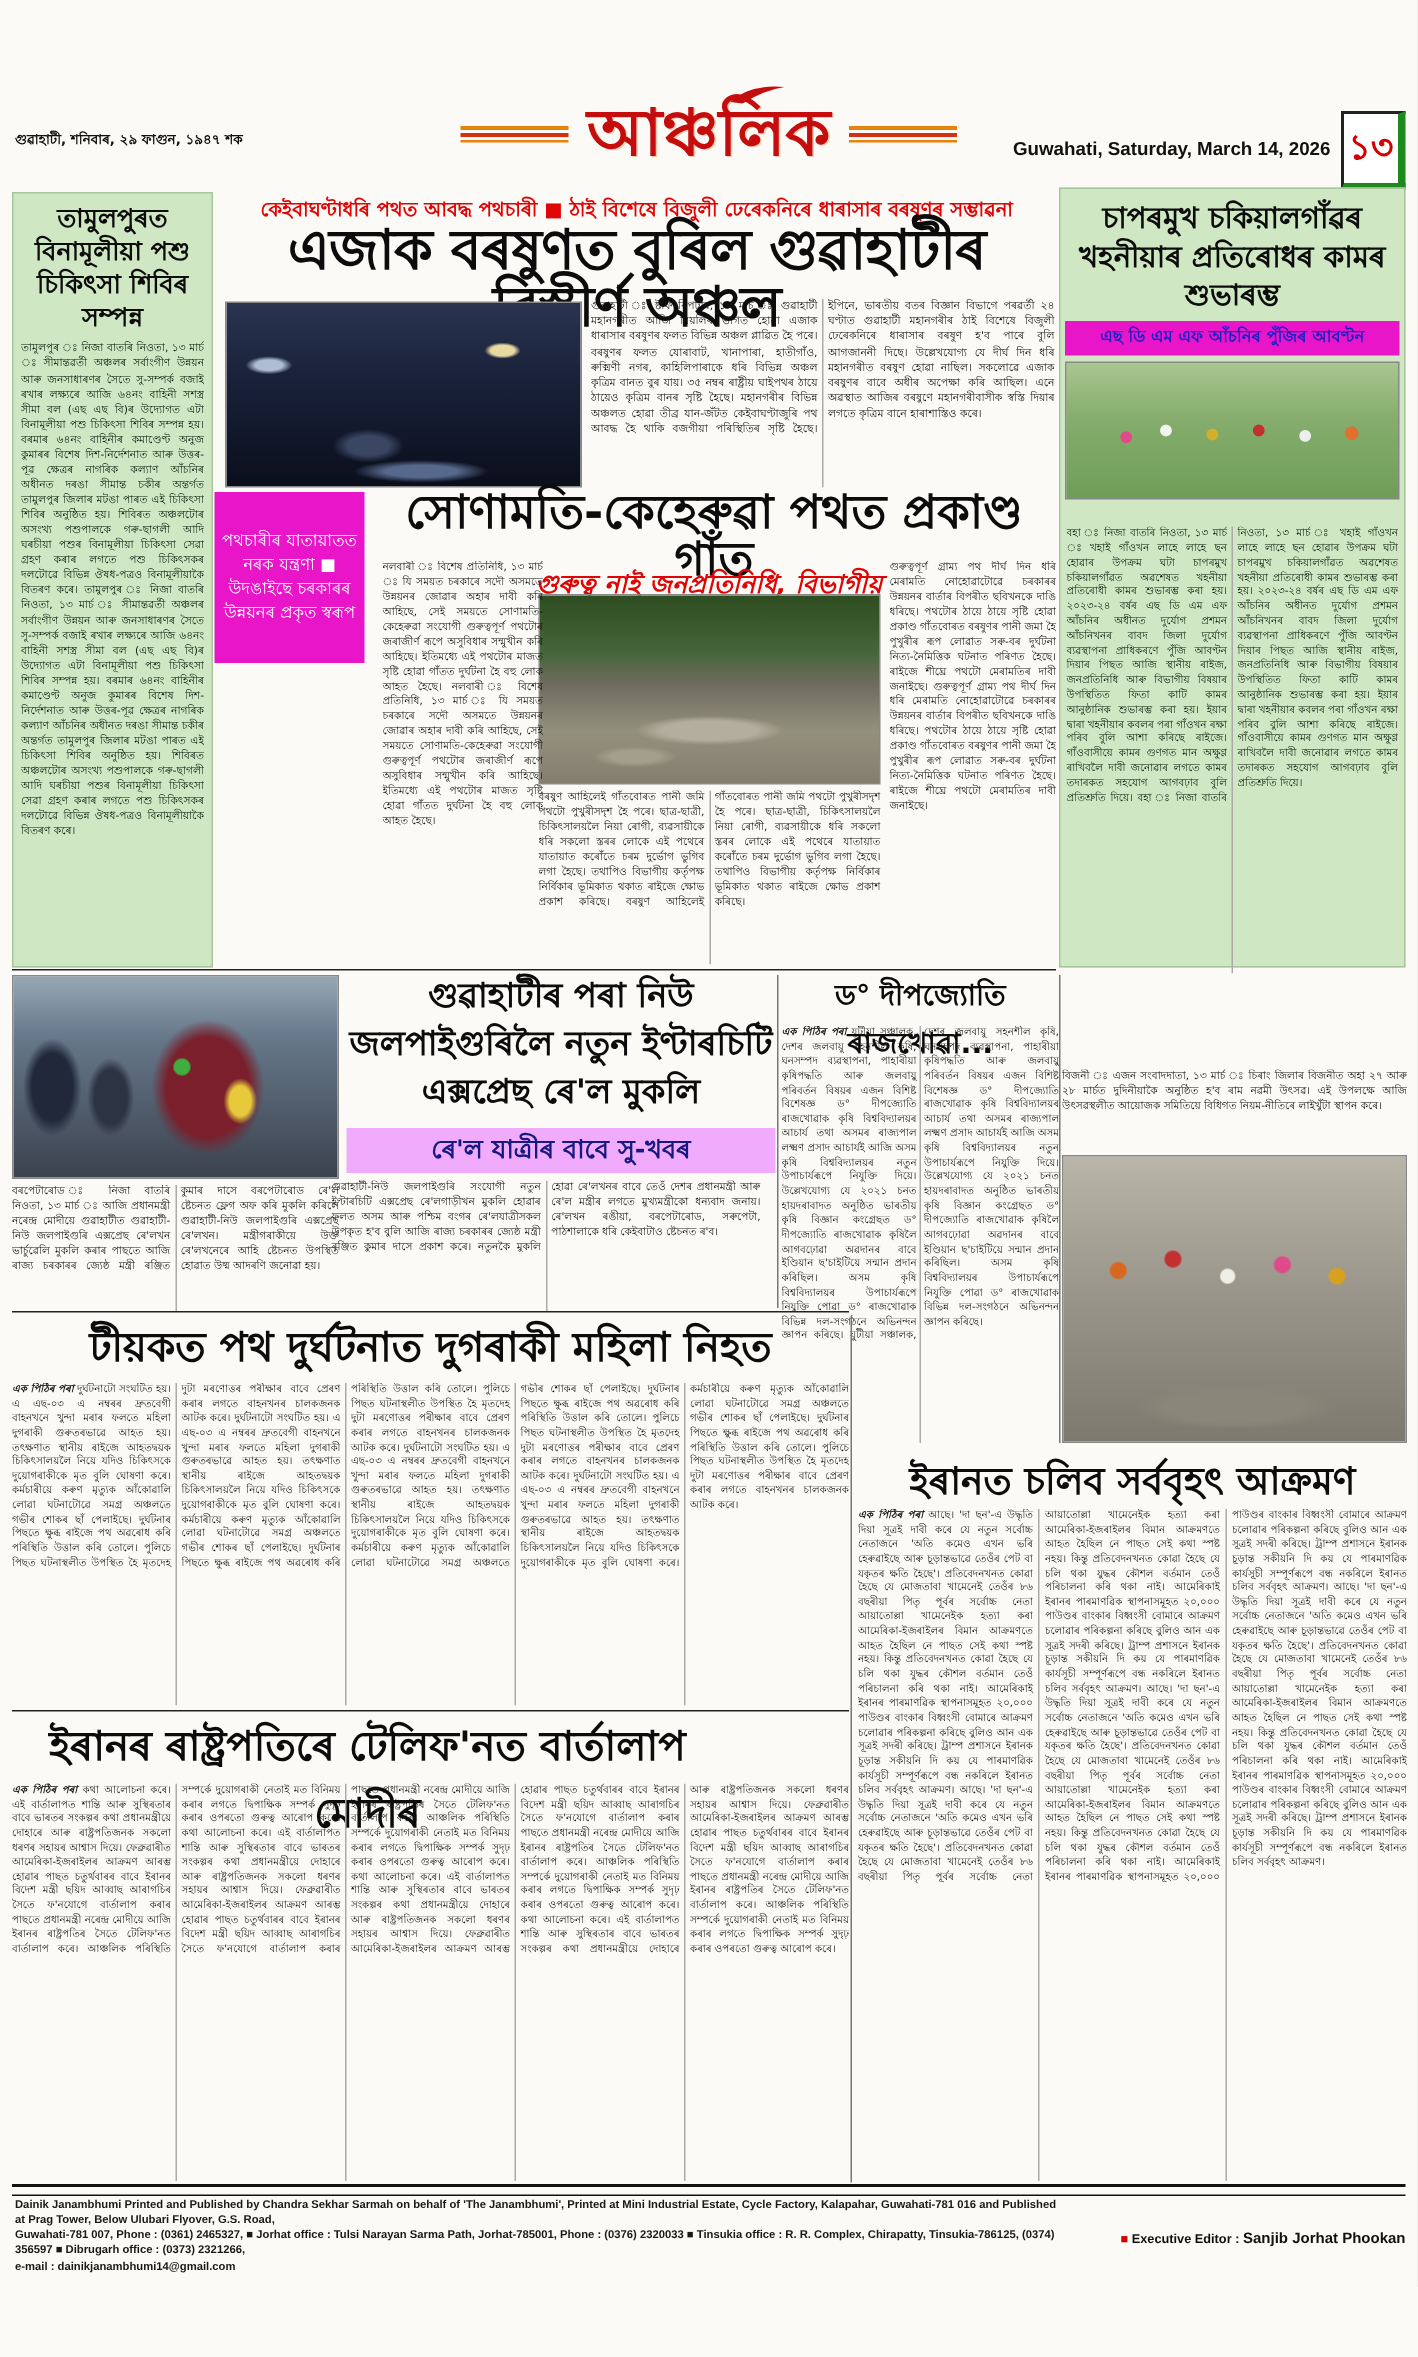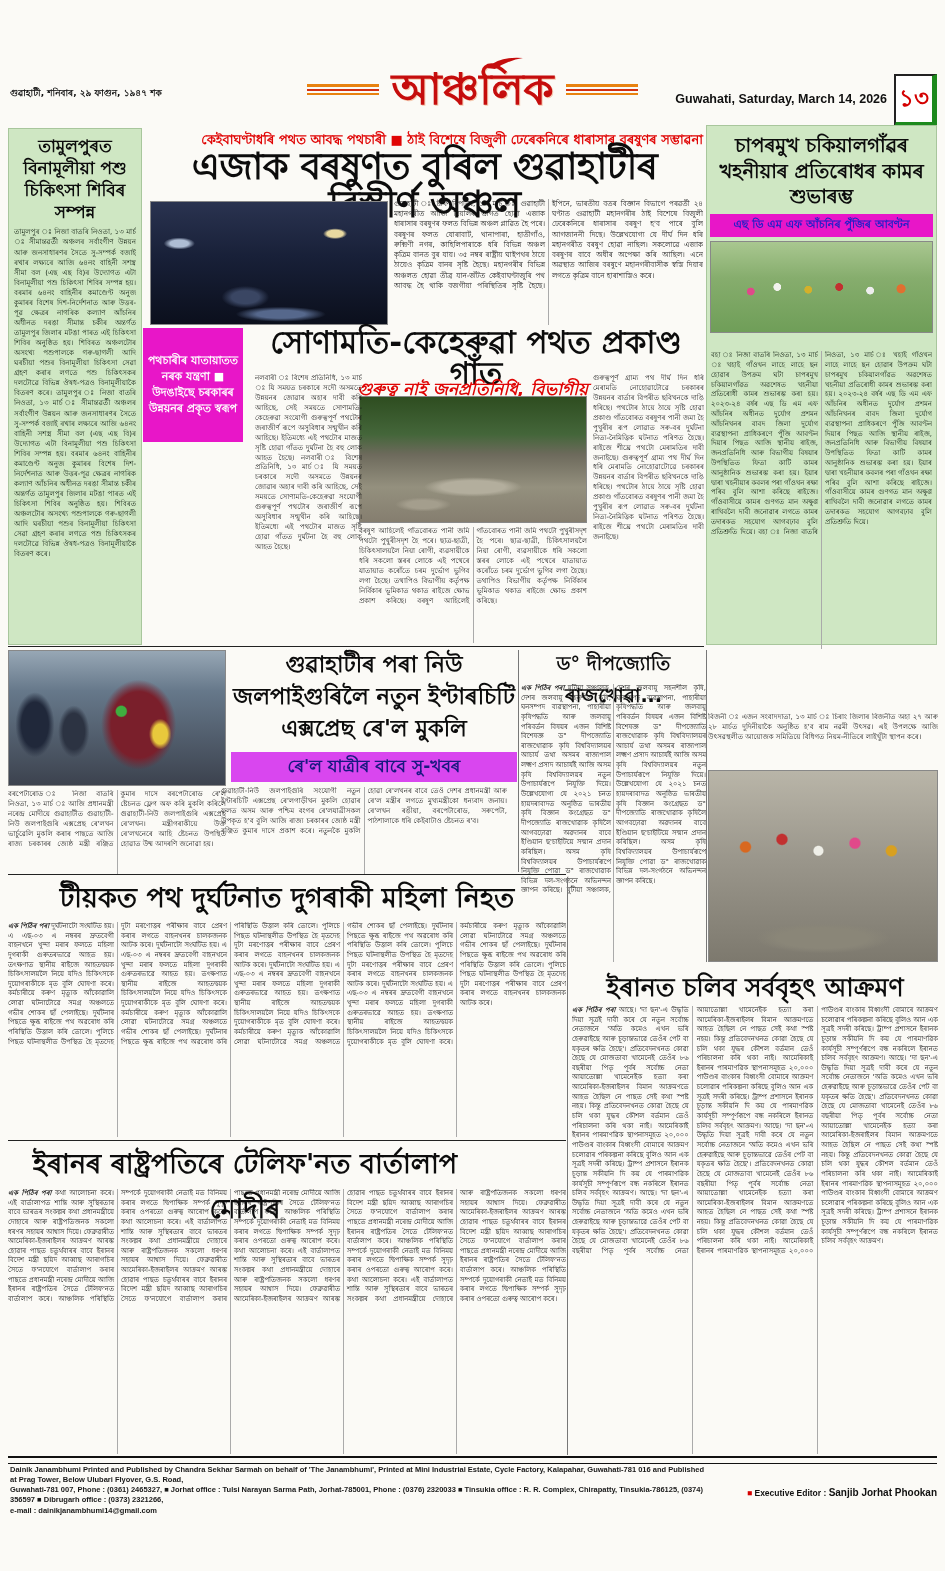--- a/index.html
+++ b/index.html
@@ -31,35 +31,35 @@
   .cols5{column-count:5;column-gap:7px;column-rule:1px solid #aaa;}
   .lead{font-weight:bold;font-style:italic;}
   .hl{font-weight:bold;color:#0c0c0c;text-align:center;}
 
   
   .sidebar{left:8px;top:128px;width:134px;height:517px;background:#cfe7c3;border:1px solid #a8c69c;box-sizing:border-box;}
   .sidebar h2{margin:6px 3px 4px;font-size:17px;line-height:1.3;text-align:center;}
   .sidebar .body{margin:0 5px;height:386px;font-size:7.1px;color:#0d1c0d;}
 
   
-  .kicker{left:146px;top:130px;width:557px;font-size:13px;font-weight:bold;color:#e00505;text-align:right;}
+  .kicker{left:146px;top:130px;width:557px;font-size:13px;font-weight:bold;color:#e00505;text-align:center;}
   .flood-hl{left:146px;top:148px;width:557px;font-size:37px;line-height:1.02;letter-spacing:-0.5px;}
   .photo{position:absolute;border:1px solid #888;box-sizing:border-box;}
   .ph-flood{left:150px;top:201px;width:238px;height:124px;
      background:
        radial-gradient(ellipse 20px 9px at 78% 26%,#e8d9a0 0 40%,transparent 60%),
        radial-gradient(ellipse 26px 10px at 12% 34%,#aebdd4 0 35%,transparent 60%),
        radial-gradient(ellipse 34px 16px at 40% 78%,#3a4663 0 40%,transparent 70%),
        radial-gradient(ellipse 60px 10px at 55% 92%,#56688c 0 40%,transparent 75%),
        linear-gradient(180deg,#2a3350 0%,#182038 45%,#0b0f1c 100%);}
   .flood-body{left:394px;top:199px;width:309px;height:126px;}
 
   
   .sidebox{left:143px;top:328px;width:100px;height:114px;background:#e816c8;color:#fff;
-           font-size:11px;font-weight:bold;text-align:center;display:grid;place-items:center;
+           font-size:11px;font-weight:normal;text-align:center;display:grid;place-items:center;
            padding:2px;box-sizing:border-box;line-height:1.45;}
   .pot-hl{left:247px;top:327px;width:458px;font-size:31px;line-height:1.0;}
   .pot-sub{left:357px;top:376px;width:232px;font-size:17px;font-weight:bold;color:#e00505;font-style:italic;}
   .ph-road{left:359px;top:396px;width:228px;height:127px;
      background:
        radial-gradient(ellipse 70px 14px at 50% 72%,#b3ae9d 0 45%,transparent 70%),
        radial-gradient(ellipse 40px 10px at 28% 86%,#a49e8d 0 40%,transparent 70%),
        linear-gradient(180deg,#2e4d20 0%,#44663a 30%,#6d6a5c 46%,#94907e 72%,#857e6f 100%);}
   .pot-left{left:255px;top:374px;width:107px;height:269px;font-size:7px;}
   .pot-right{left:593px;top:374px;width:111px;height:269px;font-size:7px;}
@@ -85,21 +85,21 @@
   .ph-train{left:8px;top:650px;width:218px;height:136px;
      background:
        radial-gradient(ellipse 30px 50px at 12% 55%,#20283a 0 45%,transparent 65%),
        radial-gradient(ellipse 24px 40px at 30% 60%,#2c3342 0 45%,transparent 65%),
        radial-gradient(circle 9px at 52% 45%,#3fae3f 0 55%,transparent 70%),
        radial-gradient(ellipse 16px 22px at 70% 62%,#e8c93c 0 45%,transparent 70%),
        radial-gradient(ellipse 50px 60px at 60% 55%,#7a1f2b 0 55%,transparent 75%),
        linear-gradient(180deg,#97a7b5 0%,#66788a 30%,#3c424e 100%);}
   .rail-start{left:8px;top:790px;width:218px;height:84px;font-size:7px;}
   .rail-hl{left:231px;top:649px;width:286px;font-size:22.5px;line-height:1.42;}
-  .goodnews{left:231px;top:752px;width:286px;height:30px;background:#d946ef;color:#181880;
+  .goodnews{left:231px;top:752px;width:286px;height:30px;background:#f0abfc;color:#181880;
             font-size:17px;font-weight:bold;display:grid;place-items:center;}
   .rail-body{left:221px;top:787px;width:286px;height:87px;font-size:7px;}
 
   
   .raj-hl{left:521px;top:649px;width:185px;font-size:19px;}
   .raj-body{left:521px;top:684px;width:185px;height:278px;font-size:6.8px;column-gap:5px;}
 
   
   .bij-hl{left:708px;top:627px;width:230px;font-size:24px;line-height:1.15;}
   .bij-body{left:708px;top:713px;width:230px;height:54px;font-size:7px;}

